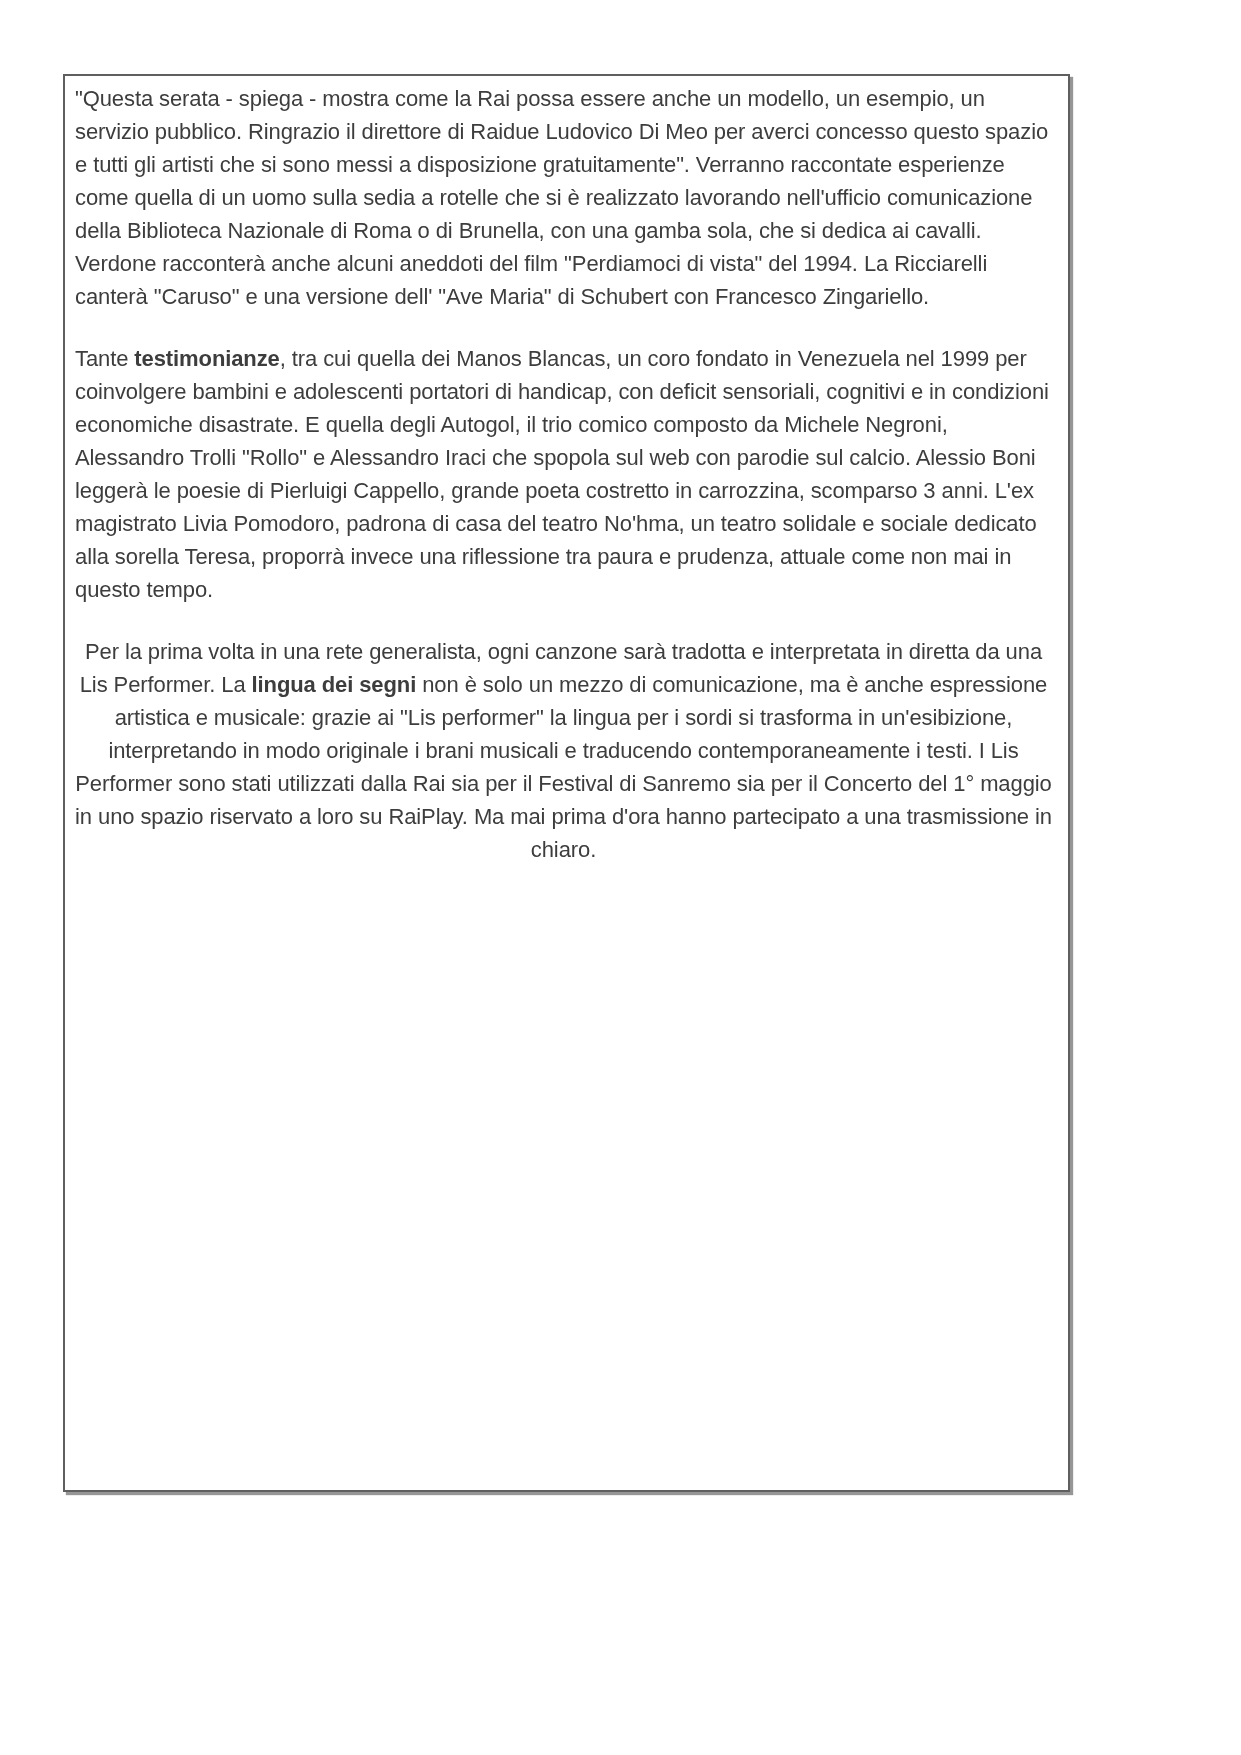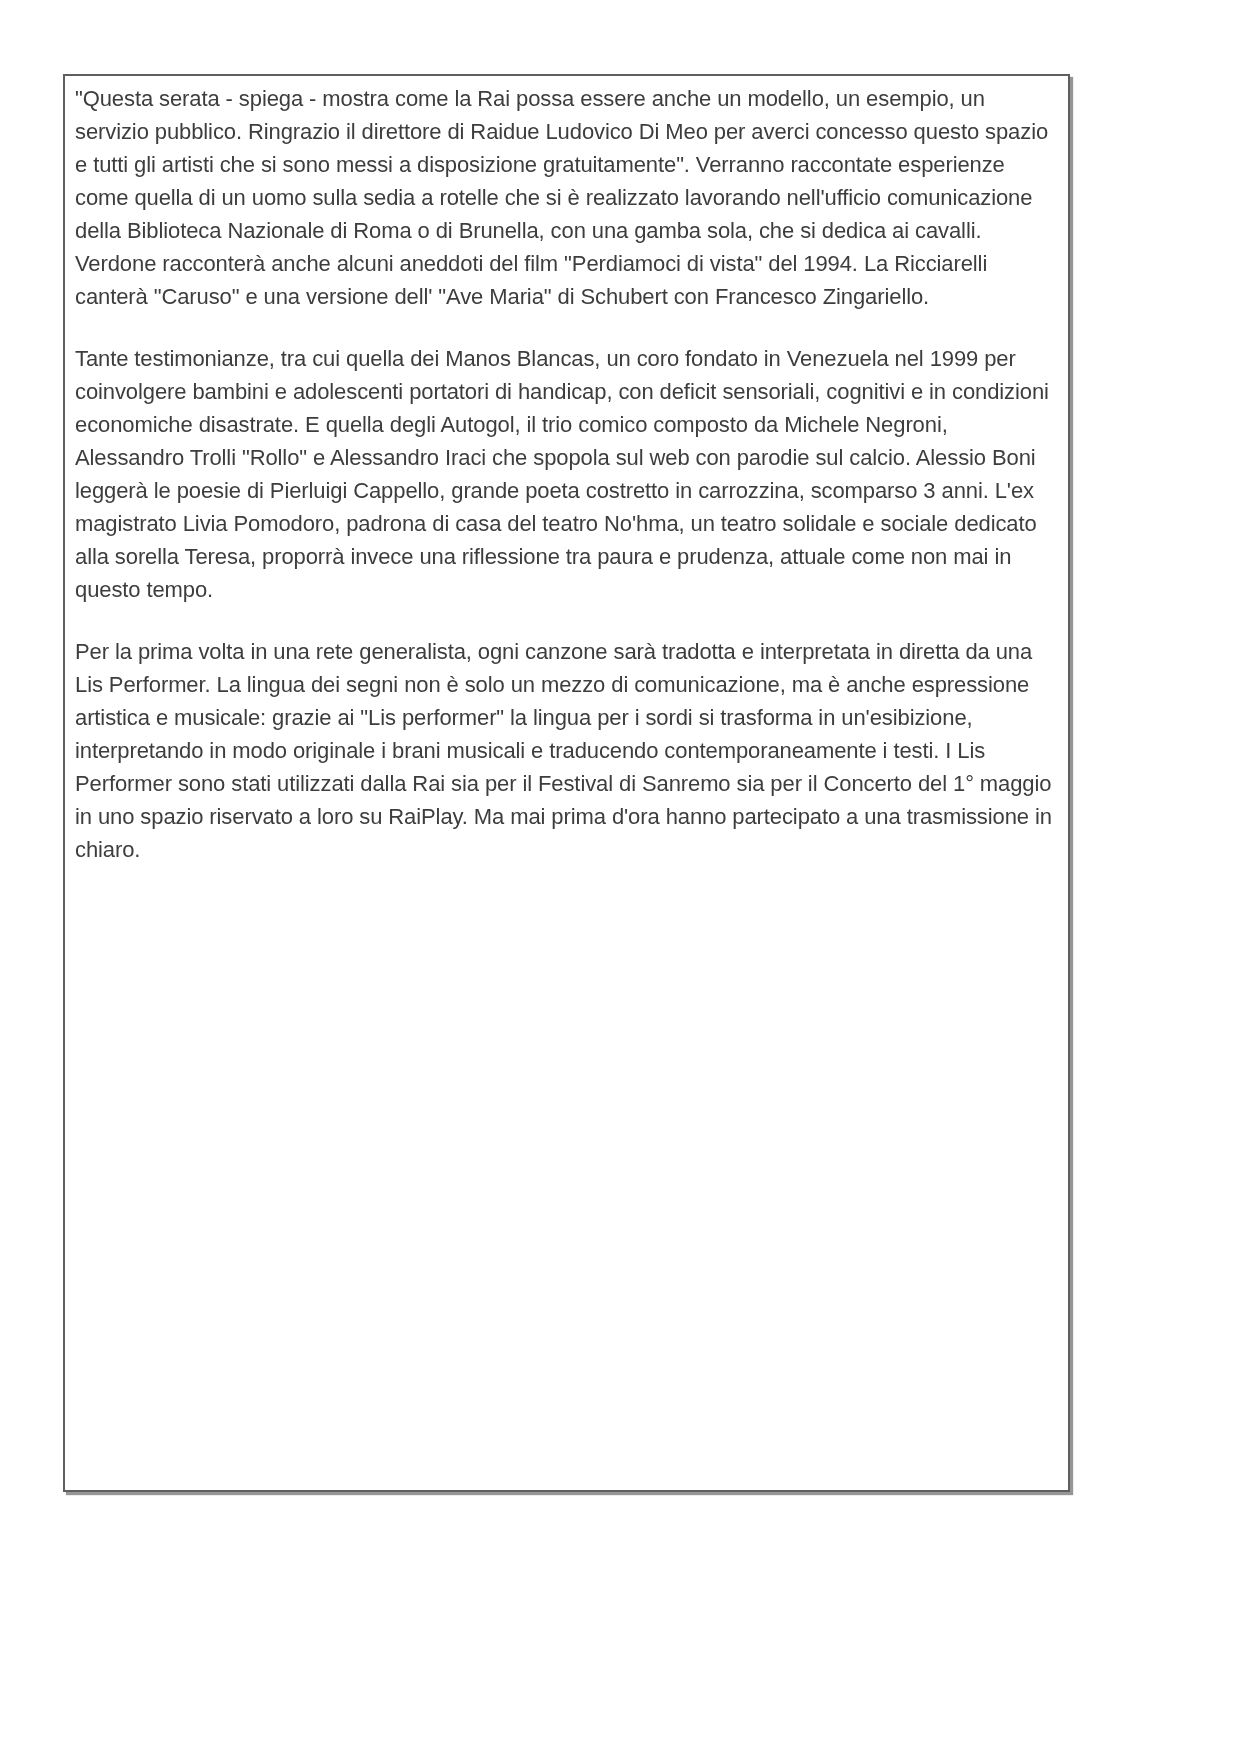--- a/index.html
+++ b/index.html
@@ -36,23 +36,24 @@
     color:var(--text-color);
     font-size:22px;
     line-height:33px;
     letter-spacing:-0.1px;
   }
   .article-content p{
     margin:0 0 29px 0;
   }
   .article-content p:last-child{
     margin-bottom:0;
+    text-align:center;
   }
   .bold{
-    font-weight:400;
+    font-weight:700;
   }
 </style>
 </head>
 <body>
 
 <div class="page">
   <div class="article-box">
     <div class="article-content">
 
       <p><span>"Questa serata - spiega - mostra come la Rai possa essere anche un modello, un esempio, un servizio pubblico. Ringrazio il direttore di Raidue Ludovico Di Meo per averci concesso questo spazio e tutti gli artisti che si sono messi a disposizione gratuitamente". Verranno raccontate esperienze come quella di un uomo sulla sedia a rotelle che si è realizzato lavorando nell'ufficio comunicazione della Biblioteca Nazionale di Roma o di Brunella, con una gamba sola, che si dedica ai cavalli. Verdone racconterà anche alcuni aneddoti del film "Perdiamoci di vista" del 1994. La Ricciarelli canterà "Caruso" e una versione dell' "Ave Maria" di Schubert con Francesco Zingariello.</span></p>

